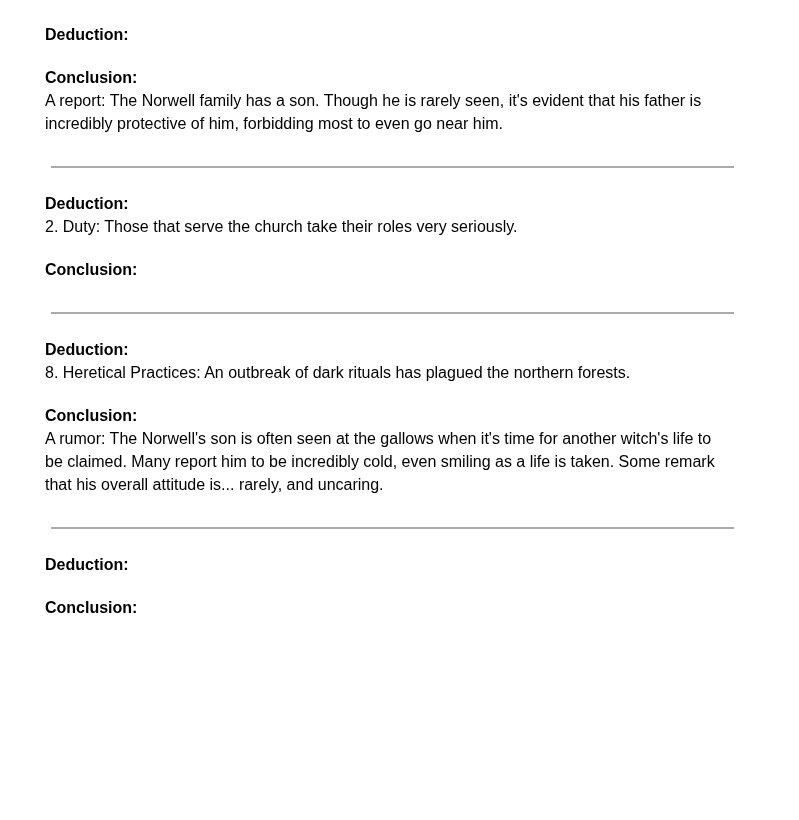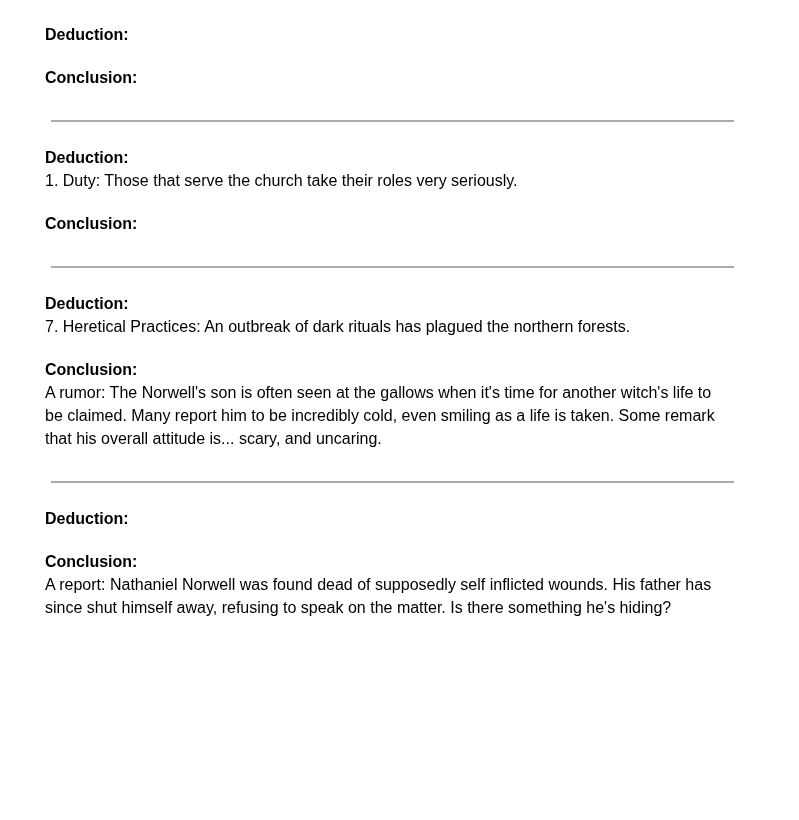--- a/index.html
+++ b/index.html
@@ -41,53 +41,53 @@
 <body>
 
 <div class="page">
 
   <section>
     <p class="para">
       <span class="para-label">Deduction:</span>
     </p>
     <p class="para">
       <span class="para-label">Conclusion:</span>
+      <span class="para-text">A report: The Norwell family has a son. Though he is rarely seen, it's evident that his father is incredibly protective of him, forbidding most to even go near him.</span>
     </p>
   </section>
 
   <hr class="divider">
 
   <section>
     <p class="para">
       <span class="para-label">Deduction:</span>
-      <span class="para-text">1. Duty: Those that serve the church take their roles very seriously.</span>
+      <span class="para-text">2. Duty: Those that serve the church take their roles very seriously.</span>
     </p>
     <p class="para">
       <span class="para-label">Conclusion:</span>
     </p>
   </section>
 
   <hr class="divider">
 
   <section>
     <p class="para">
       <span class="para-label">Deduction:</span>
-      <span class="para-text">7. Heretical Practices: An outbreak of dark rituals has plagued the northern forests.</span>
+      <span class="para-text">8. Heretical Practices: An outbreak of dark rituals has plagued the northern forests.</span>
     </p>
     <p class="para">
       <span class="para-label">Conclusion:</span>
-      <span class="para-text">A rumor: The Norwell's son is often seen at the gallows when it's time for another witch's life to be claimed. Many report him to be incredibly cold, even smiling as a life is taken. Some remark that his overall attitude is... scary, and uncaring.</span>
+      <span class="para-text">A rumor: The Norwell's son is often seen at the gallows when it's time for another witch's life to be claimed. Many report him to be incredibly cold, even smiling as a life is taken. Some remark that his overall attitude is... rarely, and uncaring.</span>
     </p>
   </section>
 
   <hr class="divider">
 
   <section>
     <p class="para">
       <span class="para-label">Deduction:</span>
     </p>
     <p class="para">
       <span class="para-label">Conclusion:</span>
-      <span class="para-text">A report: Nathaniel Norwell was found dead of supposedly self inflicted wounds. His father has since shut himself away, refusing to speak on the matter. Is there something he's hiding?</span>
     </p>
   </section>
 
 </div>
 
 </body></html>

